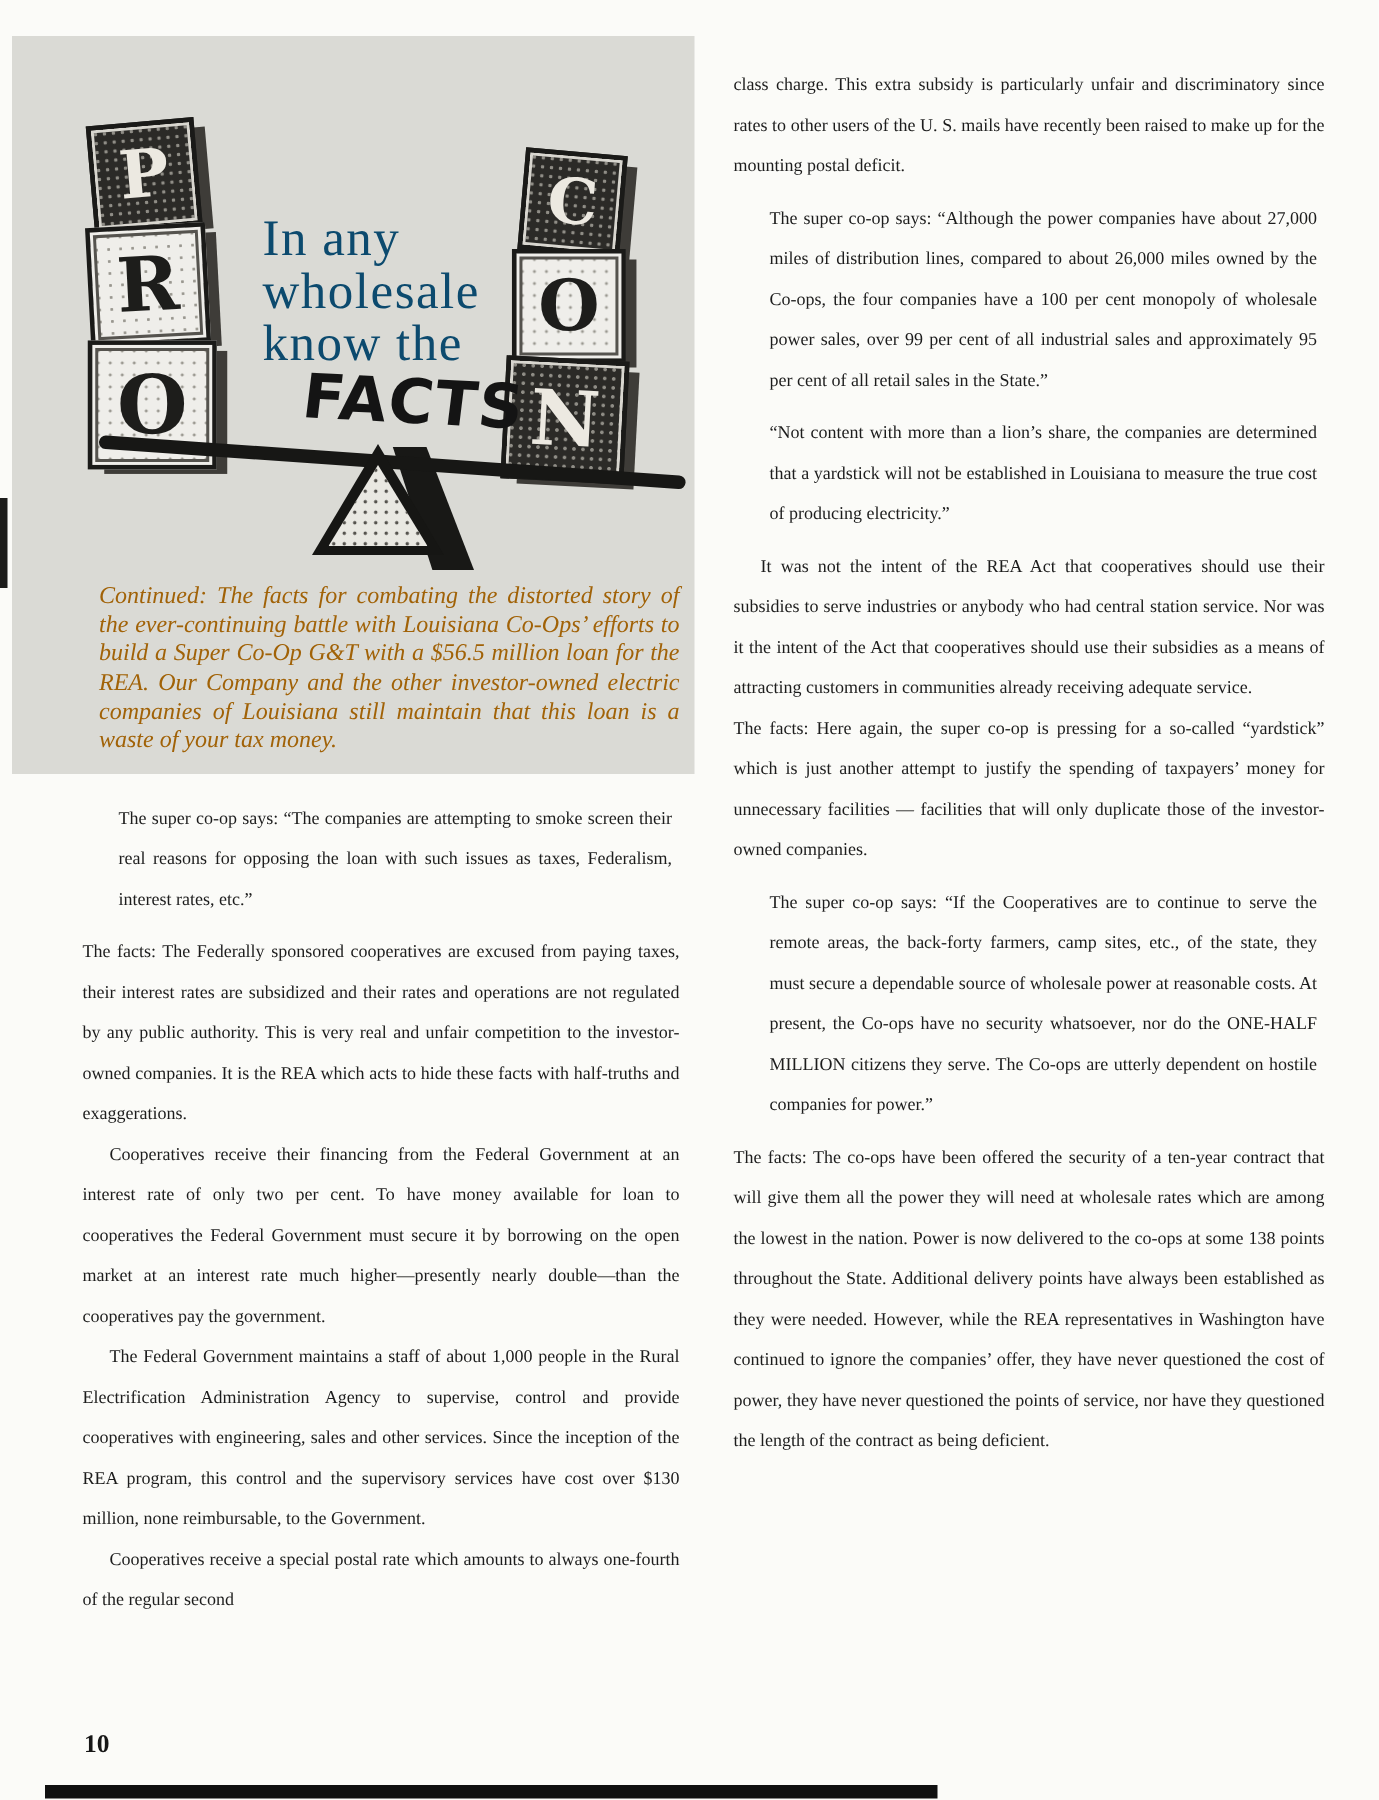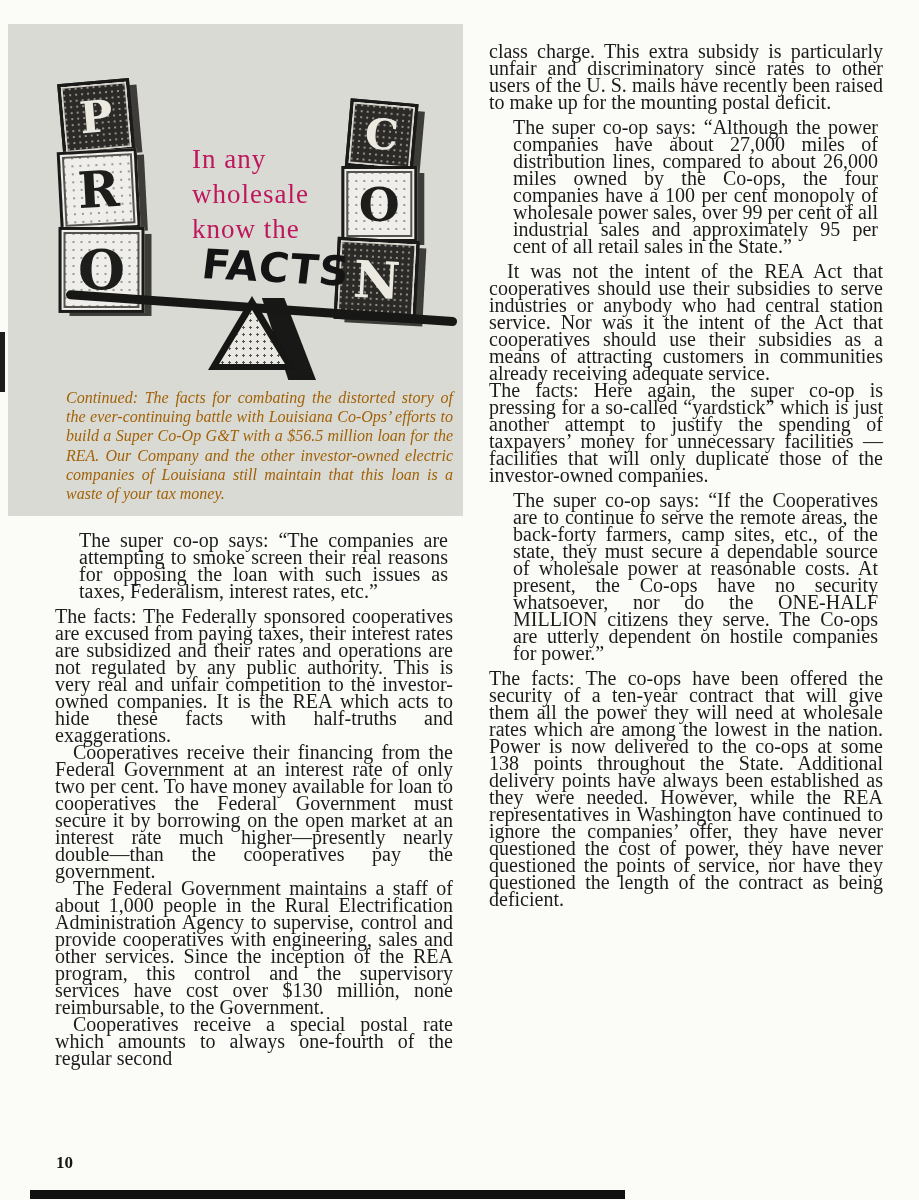--- a/index.html
+++ b/index.html
@@ -38,22 +38,22 @@
     box-shadow:9px 5px 0 -2px #3e3c38, inset 0 0 0 2px #d8d6cf;
   }
   .b1{width:66px;height:66px;font-size:44px;transform:rotate(-3deg);}
   .b2{width:74px;height:74px;font-size:50px;transform:rotate(-1deg);}
   .b3{width:80px;height:80px;font-size:54px;transform:rotate(2deg);}
   .c1{width:62px;height:62px;font-size:42px;transform:rotate(3deg);}
   .c2{width:70px;height:70px;font-size:47px;transform:rotate(-2deg);}
   .c3{width:76px;height:76px;font-size:51px;transform:rotate(1deg);}
 
   .tagline{
-    position:absolute;left:184px;top:118px;width:170px;
-    font-size:27px;line-height:35px;color:#be185d;letter-spacing:1px;
+    position:absolute;left:167px;top:118px;width:170px;
+    font-size:34px;line-height:35px;color:#0c4a6e;letter-spacing:1px;
   }
   .facts-word{
     position:absolute;left:194px;top:220px;
     font-family:"DejaVu Sans",sans-serif;font-weight:bold;font-size:41px;
     letter-spacing:1px;color:#141414;transform:rotate(3deg) skewX(-4deg);
   }
   .plank{
     position:absolute;left:58px;top:266px;width:392px;height:9px;
     background:#171715;border-radius:6px;
     transform:rotate(4deg);transform-origin:left center;
@@ -71,21 +71,21 @@
   }
 
   
   .caption{
     position:absolute;left:58px;top:364px;width:387px;
     font-style:italic;font-size:16px;line-height:19.2px;
     text-align:justify;color:#a16207;
   }
 
   
-  .col{position:absolute;font-size:20px;line-height:17px;text-align:justify;}
+  .col{position:absolute;font-size:12px;line-height:27px;text-align:justify;}
   .col-left{left:55px;top:524px;width:398px;}
   .col-right{left:489px;top:43px;width:394px;}
   p.para{margin:0;padding:0;}
   p.para.indent{text-indent:18px;}
   p.para.quote{margin:8px 5px 8px 24px;}
   .lead{margin-top:28px;}
 
   .page-number{
     position:absolute;left:56px;top:1153px;
     font-size:17px;font-weight:bold;color:#161616;
@@ -145,20 +145,21 @@
   <div class="col col-left">
       <p class="para quote"><span class="lead">The super co-op says:  </span>“The companies are attempting to smoke screen their real reasons for opposing the loan with such issues as taxes, Federalism, interest rates, etc.”</p>
       <p class="para plain"><span class="lead">The facts:  </span>The Federally sponsored cooperatives are excused from paying taxes, their interest rates are subsidized and their rates and operations are not regulated by any public authority. This is very real and unfair competition to the investor-owned companies. It is the REA which acts to hide these facts with half-truths and exaggerations.</p>
       <p class="para indent">Cooperatives receive their financing from the Federal Government at an interest rate of only two per cent. To have money available for loan to cooperatives the Federal Government must secure it by borrowing on the open market at an interest rate much higher—presently nearly double—than the cooperatives pay the government.</p>
       <p class="para indent">The Federal Government maintains a staff of about 1,000 people in the Rural Electrification Administration Agency to supervise, control and provide cooperatives with engineering, sales and other services. Since the inception of the REA program, this control and the supervisory services have cost over $130 million, none reimbursable, to the Government.</p>
       <p class="para indent">Cooperatives receive a special postal rate which amounts to always one-fourth of the regular second</p>
     </div>
   <div class="col col-right">
       <p class="para plain">class charge. This extra subsidy is particularly unfair and discriminatory since rates to other users of the U. S. mails have recently been raised to make up for the mounting postal deficit.</p>
       <p class="para quote"><span class="lead">The super co-op says:  </span>“Although the power companies have about 27,000 miles of distribution lines, compared to about 26,000 miles owned by the Co-ops, the four companies have a 100 per cent monopoly of wholesale power sales, over 99 per cent of all industrial sales and approximately 95 per cent of all retail sales in the State.”</p>
+      <p class="para quote">“Not content with more than a lion’s share, the companies are determined that a yardstick will not be established in Louisiana to measure the true cost of producing electricity.”</p>
       <p class="para indent">It was not the intent of the REA Act that cooperatives should use their subsidies to serve industries or anybody who had central station service. Nor was it the intent of the Act that cooperatives should use their subsidies as a means of attracting customers in communities already receiving adequate service.</p>
       <p class="para plain"><span class="lead">The facts:  </span>Here again, the super co-op is pressing for a so-called “yardstick” which is just another attempt to justify the spending of taxpayers’ money for unnecessary facilities — facilities that will only duplicate those of the investor-owned companies.</p>
       <p class="para quote"><span class="lead">The super co-op says:  </span>“If the Cooperatives are to continue to serve the remote areas, the back-forty farmers, camp sites, etc., of the state, they must secure a dependable source of wholesale power at reasonable costs. At present, the Co-ops have no security whatsoever, nor do the ONE-HALF MILLION citizens they serve. The Co-ops are utterly dependent on hostile companies for power.”</p>
       <p class="para plain"><span class="lead">The facts:  </span>The co-ops have been offered the security of a ten-year contract that will give them all the power they will need at wholesale rates which are among the lowest in the nation. Power is now delivered to the co-ops at some 138 points throughout the State. Additional delivery points have always been established as they were needed. However, while the REA representatives in Washington have continued to ignore the companies’ offer, they have never questioned the cost of power, they have never questioned the points of service, nor have they questioned the length of the contract as being deficient.</p>
     </div>
 
   <div class="page-number">10</div>
 
   <div class="edge-mark"></div>
   <div class="bottom-bar"></div>

